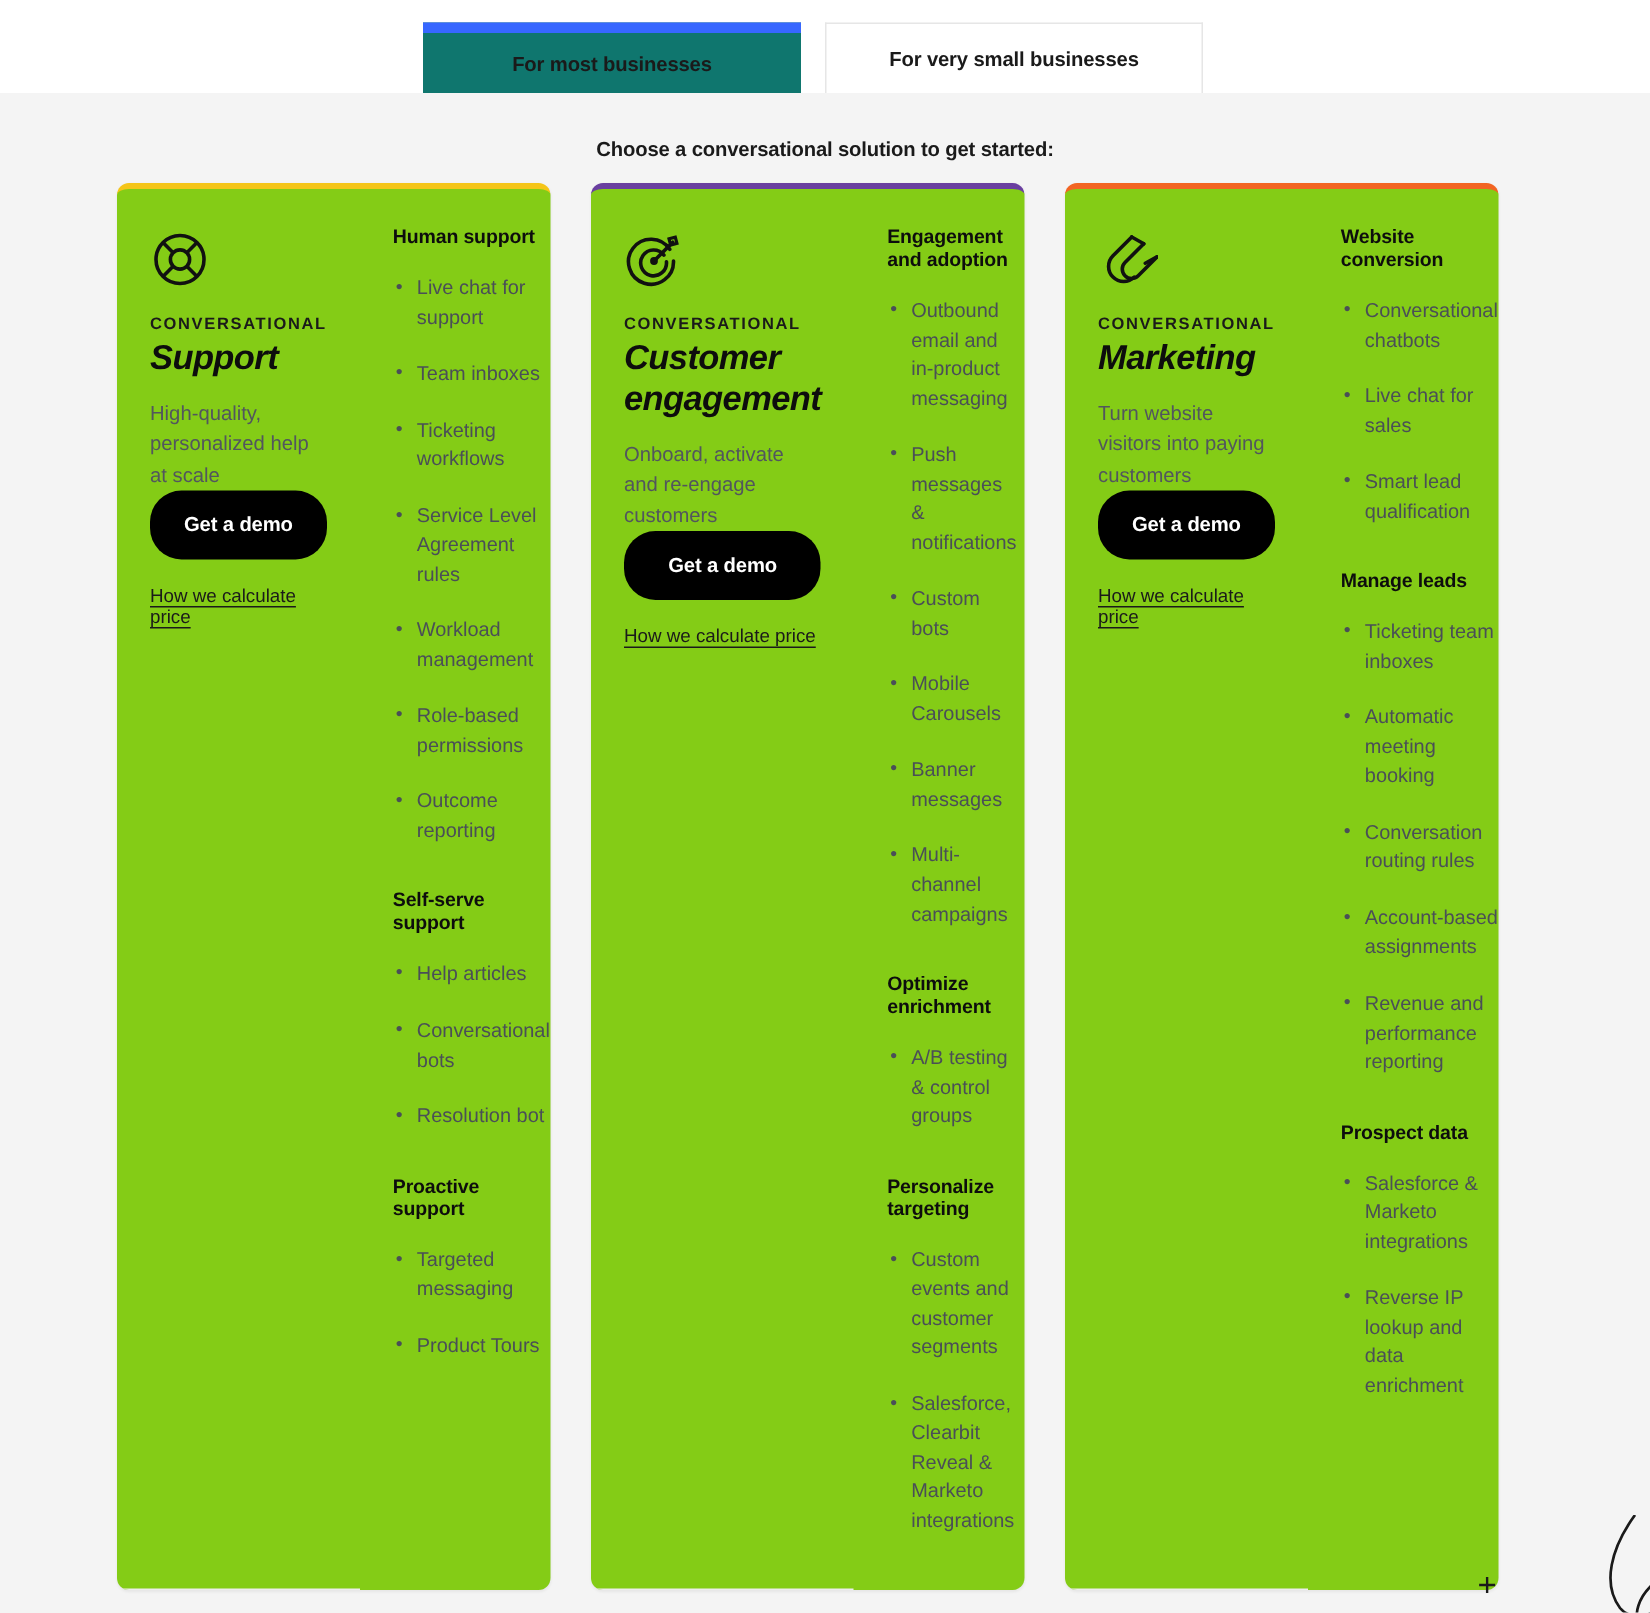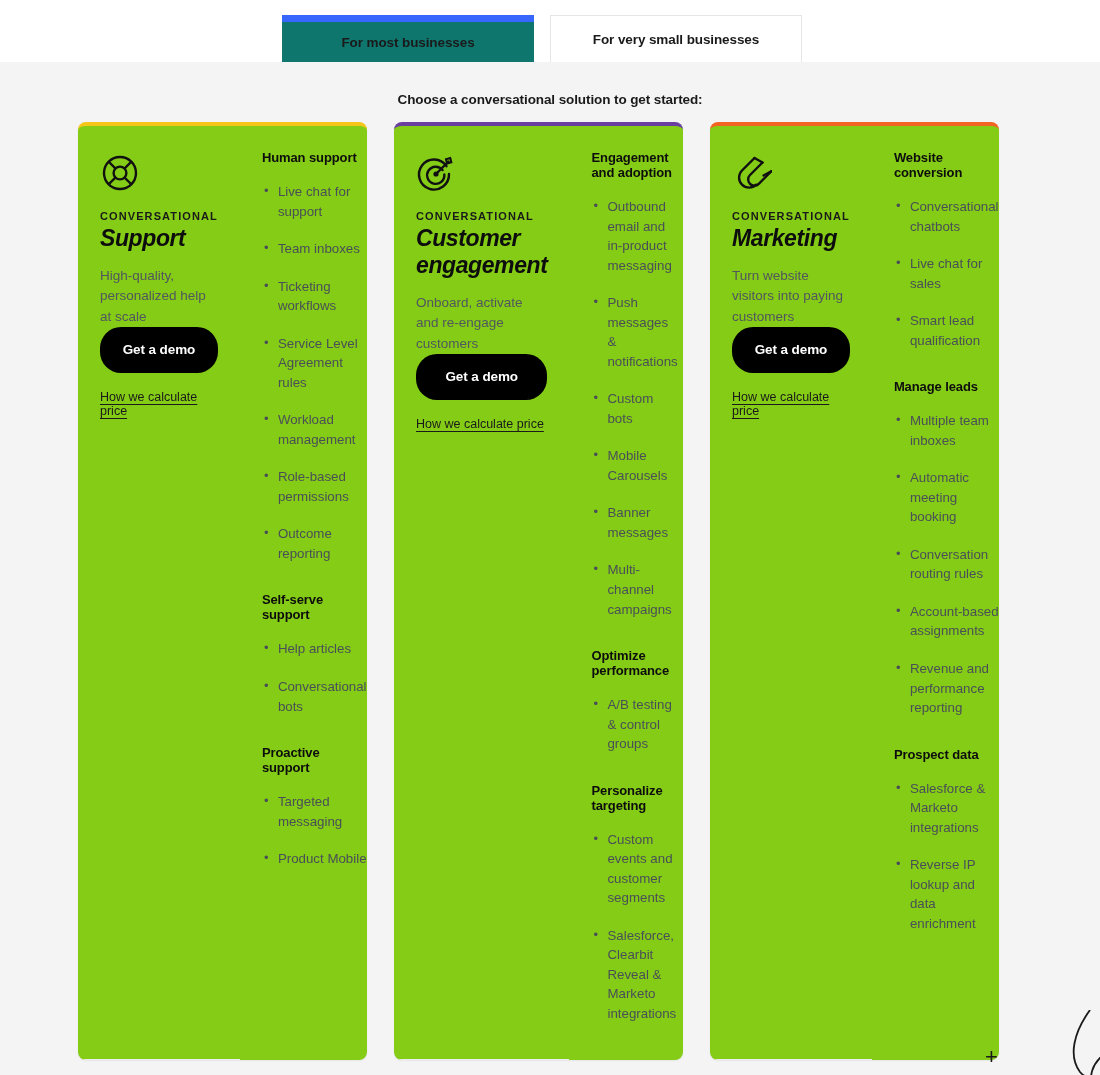--- a/index.html
+++ b/index.html
@@ -275,27 +275,28 @@
           <li>Workload management</li>
           <li>Role-based permissions</li>
           <li>Outcome reporting</li>
         </ul>
       </div>
       <div class="group">
         <div class="group-title">Self-serve support</div>
         <ul class="feat">
           <li>Help articles</li>
           <li>Conversational bots</li>
+          <li>Resolution bot</li>
         </ul>
       </div>
       <div class="group">
         <div class="group-title">Proactive support</div>
         <ul class="feat">
           <li>Targeted messaging</li>
-          <li>Product Mobile</li>
+          <li>Product Tours</li>
         </ul>
       </div>
     </div>
     <div class="card-foot">
       <span class="show-all">
         <span>Show all features</span><span class="arrow">→</span>
       </span>
     </div>
   </div>
 
@@ -322,21 +323,21 @@
         <ul class="feat">
           <li>Outbound email and in-product messaging</li>
           <li>Push messages &amp; notifications</li>
           <li>Custom bots</li>
           <li>Mobile Carousels</li>
           <li>Banner messages</li>
           <li>Multi-channel campaigns</li>
         </ul>
       </div>
       <div class="group">
-        <div class="group-title">Optimize performance</div>
+        <div class="group-title">Optimize enrichment</div>
         <ul class="feat">
           <li>A/B testing &amp; control groups</li>
         </ul>
       </div>
       <div class="group">
         <div class="group-title">Personalize targeting</div>
         <ul class="feat">
           <li>Custom events and customer segments</li>
           <li>Salesforce, Clearbit Reveal &amp; Marketo integrations</li>
         </ul>
@@ -370,21 +371,21 @@
         <div class="group-title">Website conversion</div>
         <ul class="feat">
           <li>Conversational chatbots</li>
           <li>Live chat for sales</li>
           <li>Smart lead qualification</li>
         </ul>
       </div>
       <div class="group">
         <div class="group-title">Manage leads</div>
         <ul class="feat">
-          <li>Multiple team inboxes</li>
+          <li>Ticketing team inboxes</li>
           <li>Automatic meeting booking</li>
           <li>Conversation routing rules</li>
           <li>Account-based assignments</li>
           <li>Revenue and performance reporting</li>
         </ul>
       </div>
       <div class="group">
         <div class="group-title">Prospect data</div>
         <ul class="feat">
           <li>Salesforce &amp; Marketo integrations</li>

